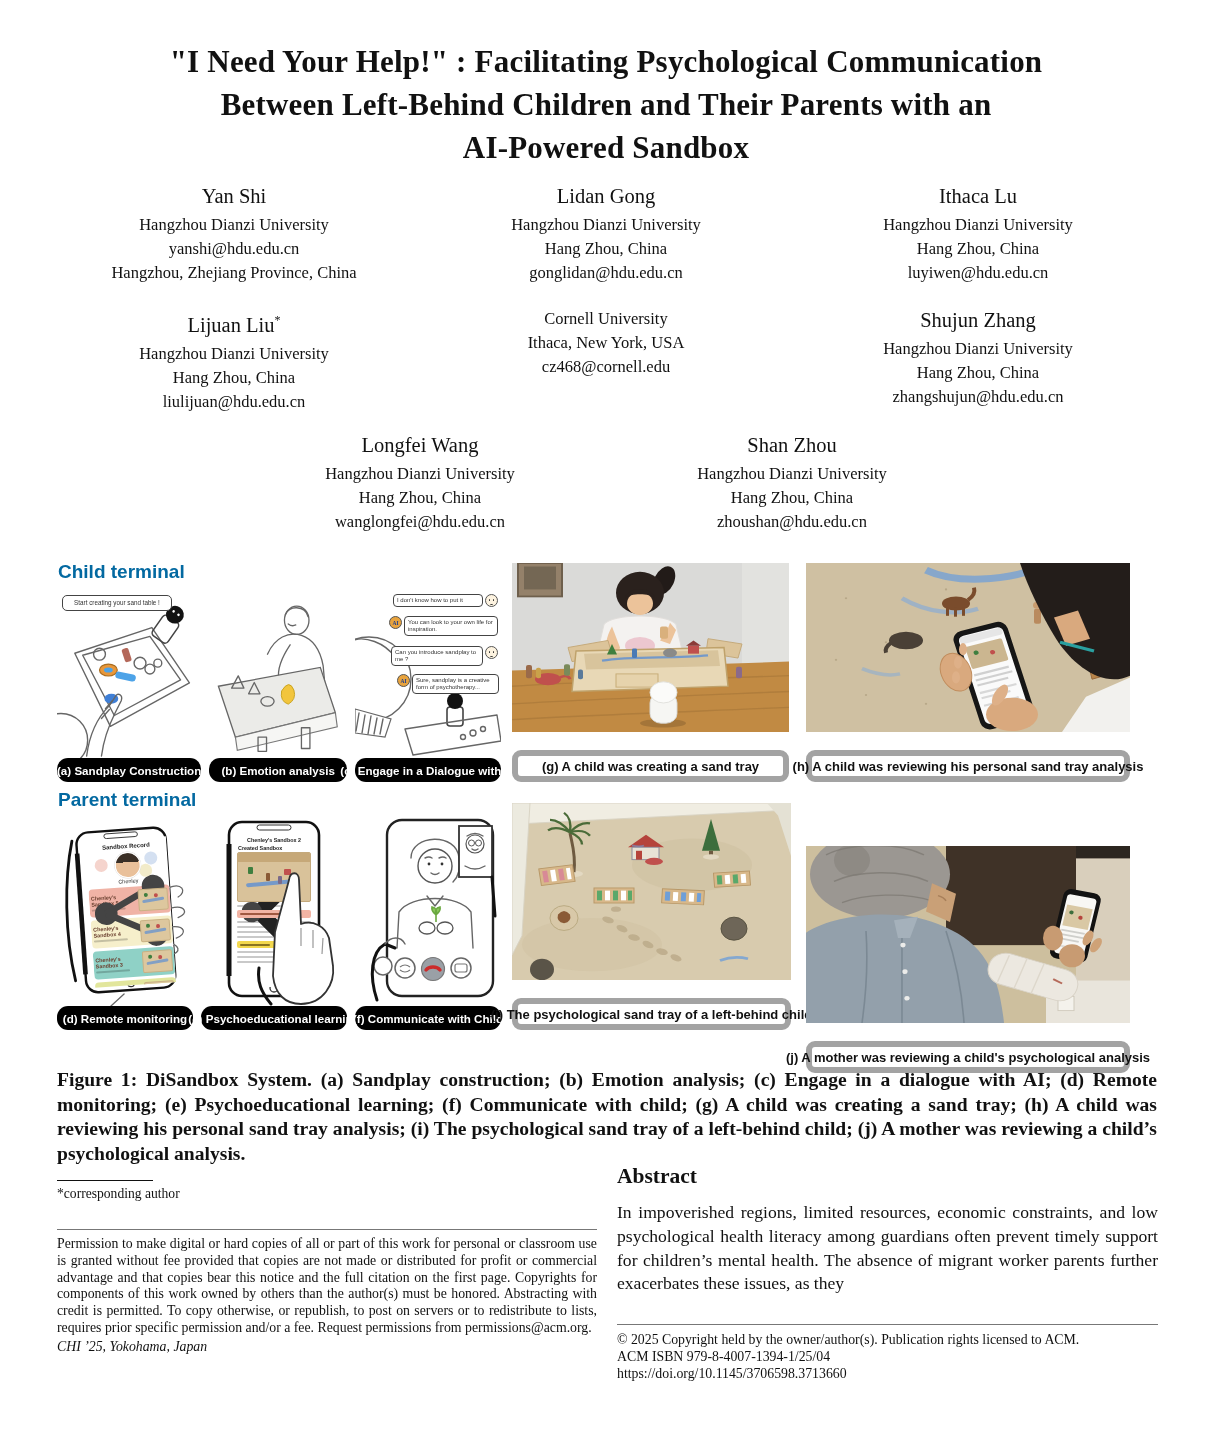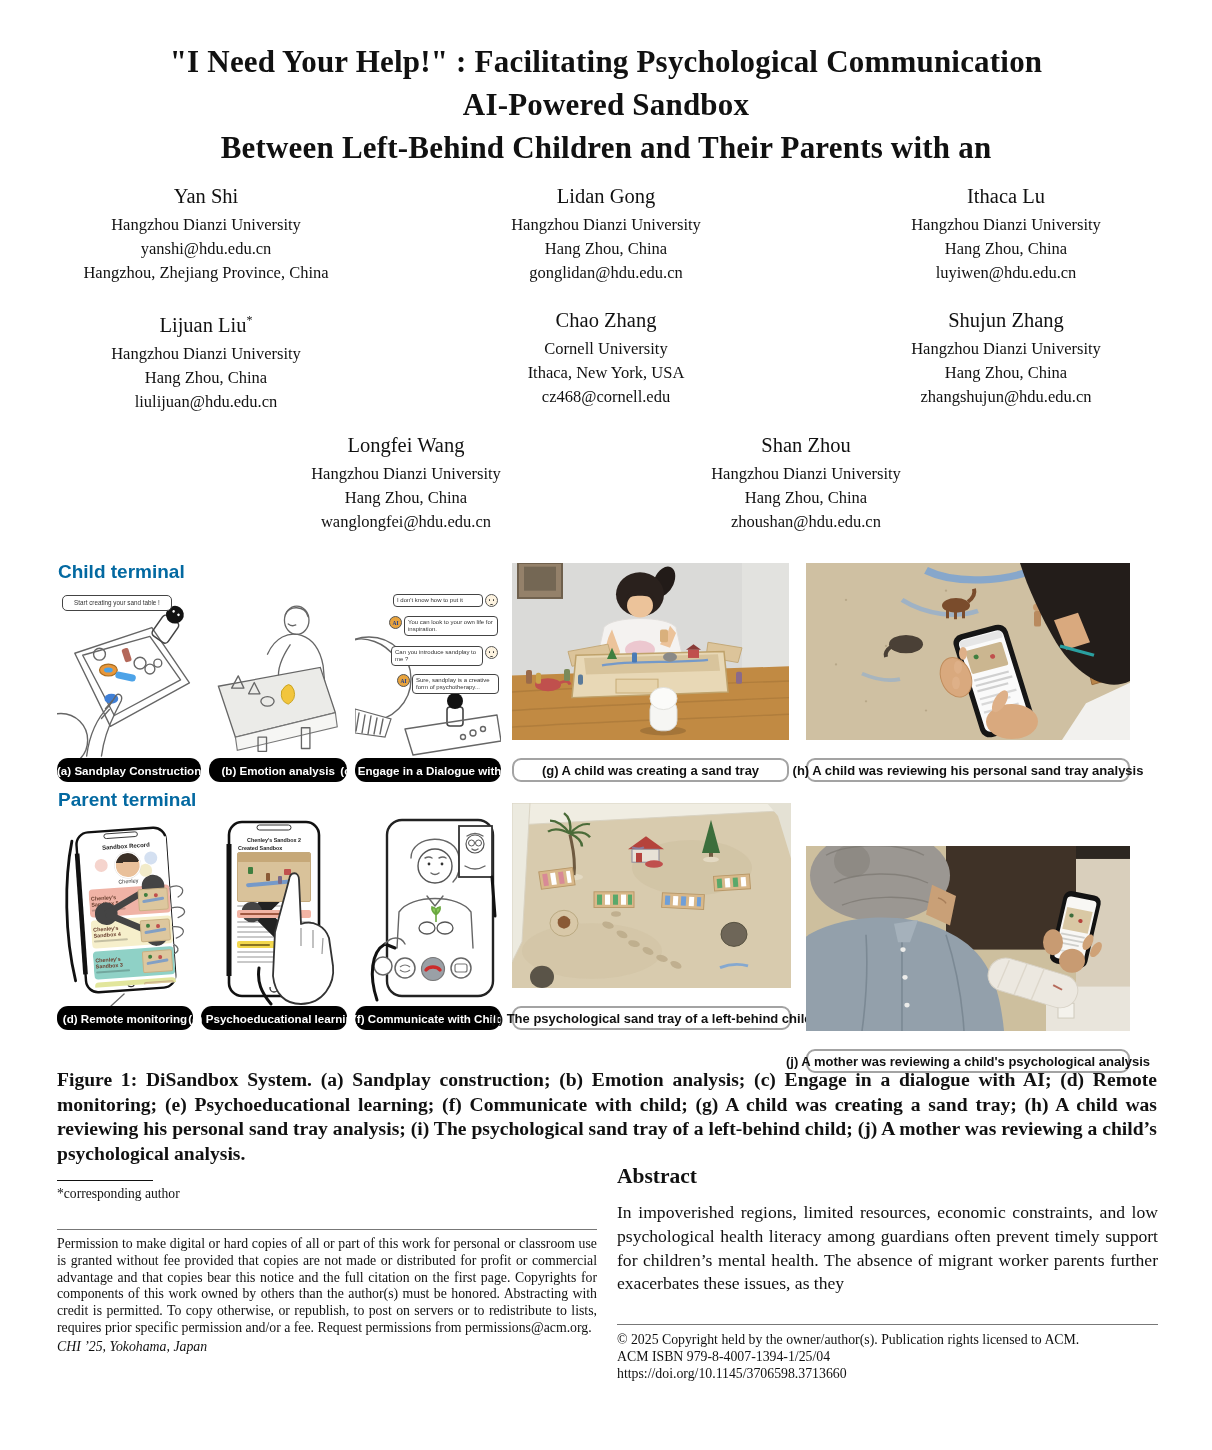--- a/index.html
+++ b/index.html
@@ -1,38 +1,38 @@
 <!DOCTYPE html>
 <html><head>
 <meta charset="utf-8">
 <style>
   html,body{margin:0;padding:0;background:#fff;}
   body{width:1212px;height:1450px;position:relative;font-family:"Liberation Serif",serif;color:#111;overflow:hidden;}
   .abs{position:absolute;}
 
   
   .title{top:40px;left:66px;width:1080px;text-align:center;font-weight:700;font-size:31px;line-height:43px;letter-spacing:.2px;}
-  .authors-row{left:0;width:1212px;display:flex;justify-content:center;gap:28px;}
+  .authors-row{left:0;width:1212px;display:flex;justify-content:center;}
   .author{width:372px;text-align:center;}
   .author .name{font-size:20.5px;line-height:27px;margin-bottom:3px;}
   .author .line{font-size:16.5px;line-height:24px;}
   .author sup{font-size:12px;}
 
   
   .fig-heading{font-family:"Liberation Sans",sans-serif;font-weight:700;font-size:19px;color:#0369a1;}
   .sketch-row{display:flex;gap:8px;}
   .sketch-panel{width:146px;display:flex;flex-direction:column;}
   .sketch-art{position:relative;flex:1;background:#fff;overflow:hidden;}
   .sketch-art svg{position:absolute;left:0;top:0;width:100%;height:100%;}
   .pill{height:24px;background:#000;color:#fff;border-radius:11px;font-family:"Liberation Sans",sans-serif;
         font-weight:700;font-size:11.6px;display:flex;align-items:center;justify-content:center;white-space:nowrap;}
   .photo-block{display:flex;flex-direction:column;}
   .photo-art{position:relative;flex:1;overflow:hidden;}
   .photo-art svg{position:absolute;left:0;top:0;width:100%;height:100%;}
-  .photo-caption{margin-top:18px;height:20px;border:2px solid #a3a3a3;border-radius:9px;background:#fff;
+  .photo-caption{margin-top:18px;height:20px;border:6px solid #a3a3a3;border-radius:9px;background:#fff;
         font-family:"Liberation Sans",sans-serif;font-weight:700;font-size:13px;display:flex;align-items:center;justify-content:center;white-space:nowrap;}
 
   
   .tiny{font-family:"Liberation Sans",sans-serif;color:#333;}
   .bubble{position:absolute;background:#fff;border:1px solid #444;border-radius:5px;padding:3px 3px;font-size:6.3px;line-height:7.5px;text-align:center;}
   .chatrow{position:absolute;display:flex;align-items:flex-start;gap:2px;}
   .chat-bubble{background:#fff;border:1px solid #444;border-radius:4px;padding:2px 3px;font-size:6px;line-height:7px;}
   .avatar-ai{width:11px;height:11px;border-radius:50%;background:#e8a33d;border:1px solid #555;color:#1d3f8f;
              font-size:5.5px;font-weight:700;display:flex;align-items:center;justify-content:center;flex:0 0 auto;}
   .avatar-kid{width:11px;height:11px;border-radius:50%;background:#fdf3e0;border:1px solid #555;flex:0 0 auto;position:relative;}
@@ -90,22 +90,22 @@
 
   svg .ln{fill:none;stroke:#666;stroke-width:1.4;stroke-linecap:round;stroke-linejoin:round;}
   svg .lnd{fill:none;stroke:#444;stroke-width:1.6;stroke-linecap:round;stroke-linejoin:round;}
   svg .hv{fill:none;stroke:#111;stroke-width:3;stroke-linecap:round;}
 </style>
 </head>
 <body>
 
 <div class="abs title">
   <div>"I Need Your Help!" : Facilitating Psychological Communication</div>
+  <div>Between Left-Behind Children and Their Parents with an</div>
   <div>AI-Powered Sandbox</div>
-  <div>Between Left-Behind Children and Their Parents with an</div>
 </div>
 
 <div class="abs authors-row" style="top:183px;">
   <div class="author">
     <div class="name">Yan Shi</div>
     <div class="line">Hangzhou Dianzi University</div>
     <div class="line">yanshi@hdu.edu.cn</div>
     <div class="line">Hangzhou, Zhejiang Province, China</div>
   </div>
   <div class="author">
@@ -123,21 +123,20 @@
 </div>
 
 <div class="abs authors-row" style="top:307px;">
   <div class="author">
     <div class="name"><span>Lijuan Liu</span><sup>*</sup></div>
     <div class="line">Hangzhou Dianzi University</div>
     <div class="line">Hang Zhou, China</div>
     <div class="line">liulijuan@hdu.edu.cn</div>
   </div>
   <div class="author">
-    <div class="name">Chao Zhang</div>
     <div class="line">Cornell University</div>
     <div class="line">Ithaca, New York, USA</div>
     <div class="line">cz468@cornell.edu</div>
   </div>
   <div class="author">
     <div class="name">Shujun Zhang</div>
     <div class="line">Hangzhou Dianzi University</div>
     <div class="line">Hang Zhou, China</div>
     <div class="line">zhangshujun@hdu.edu.cn</div>
   </div>

